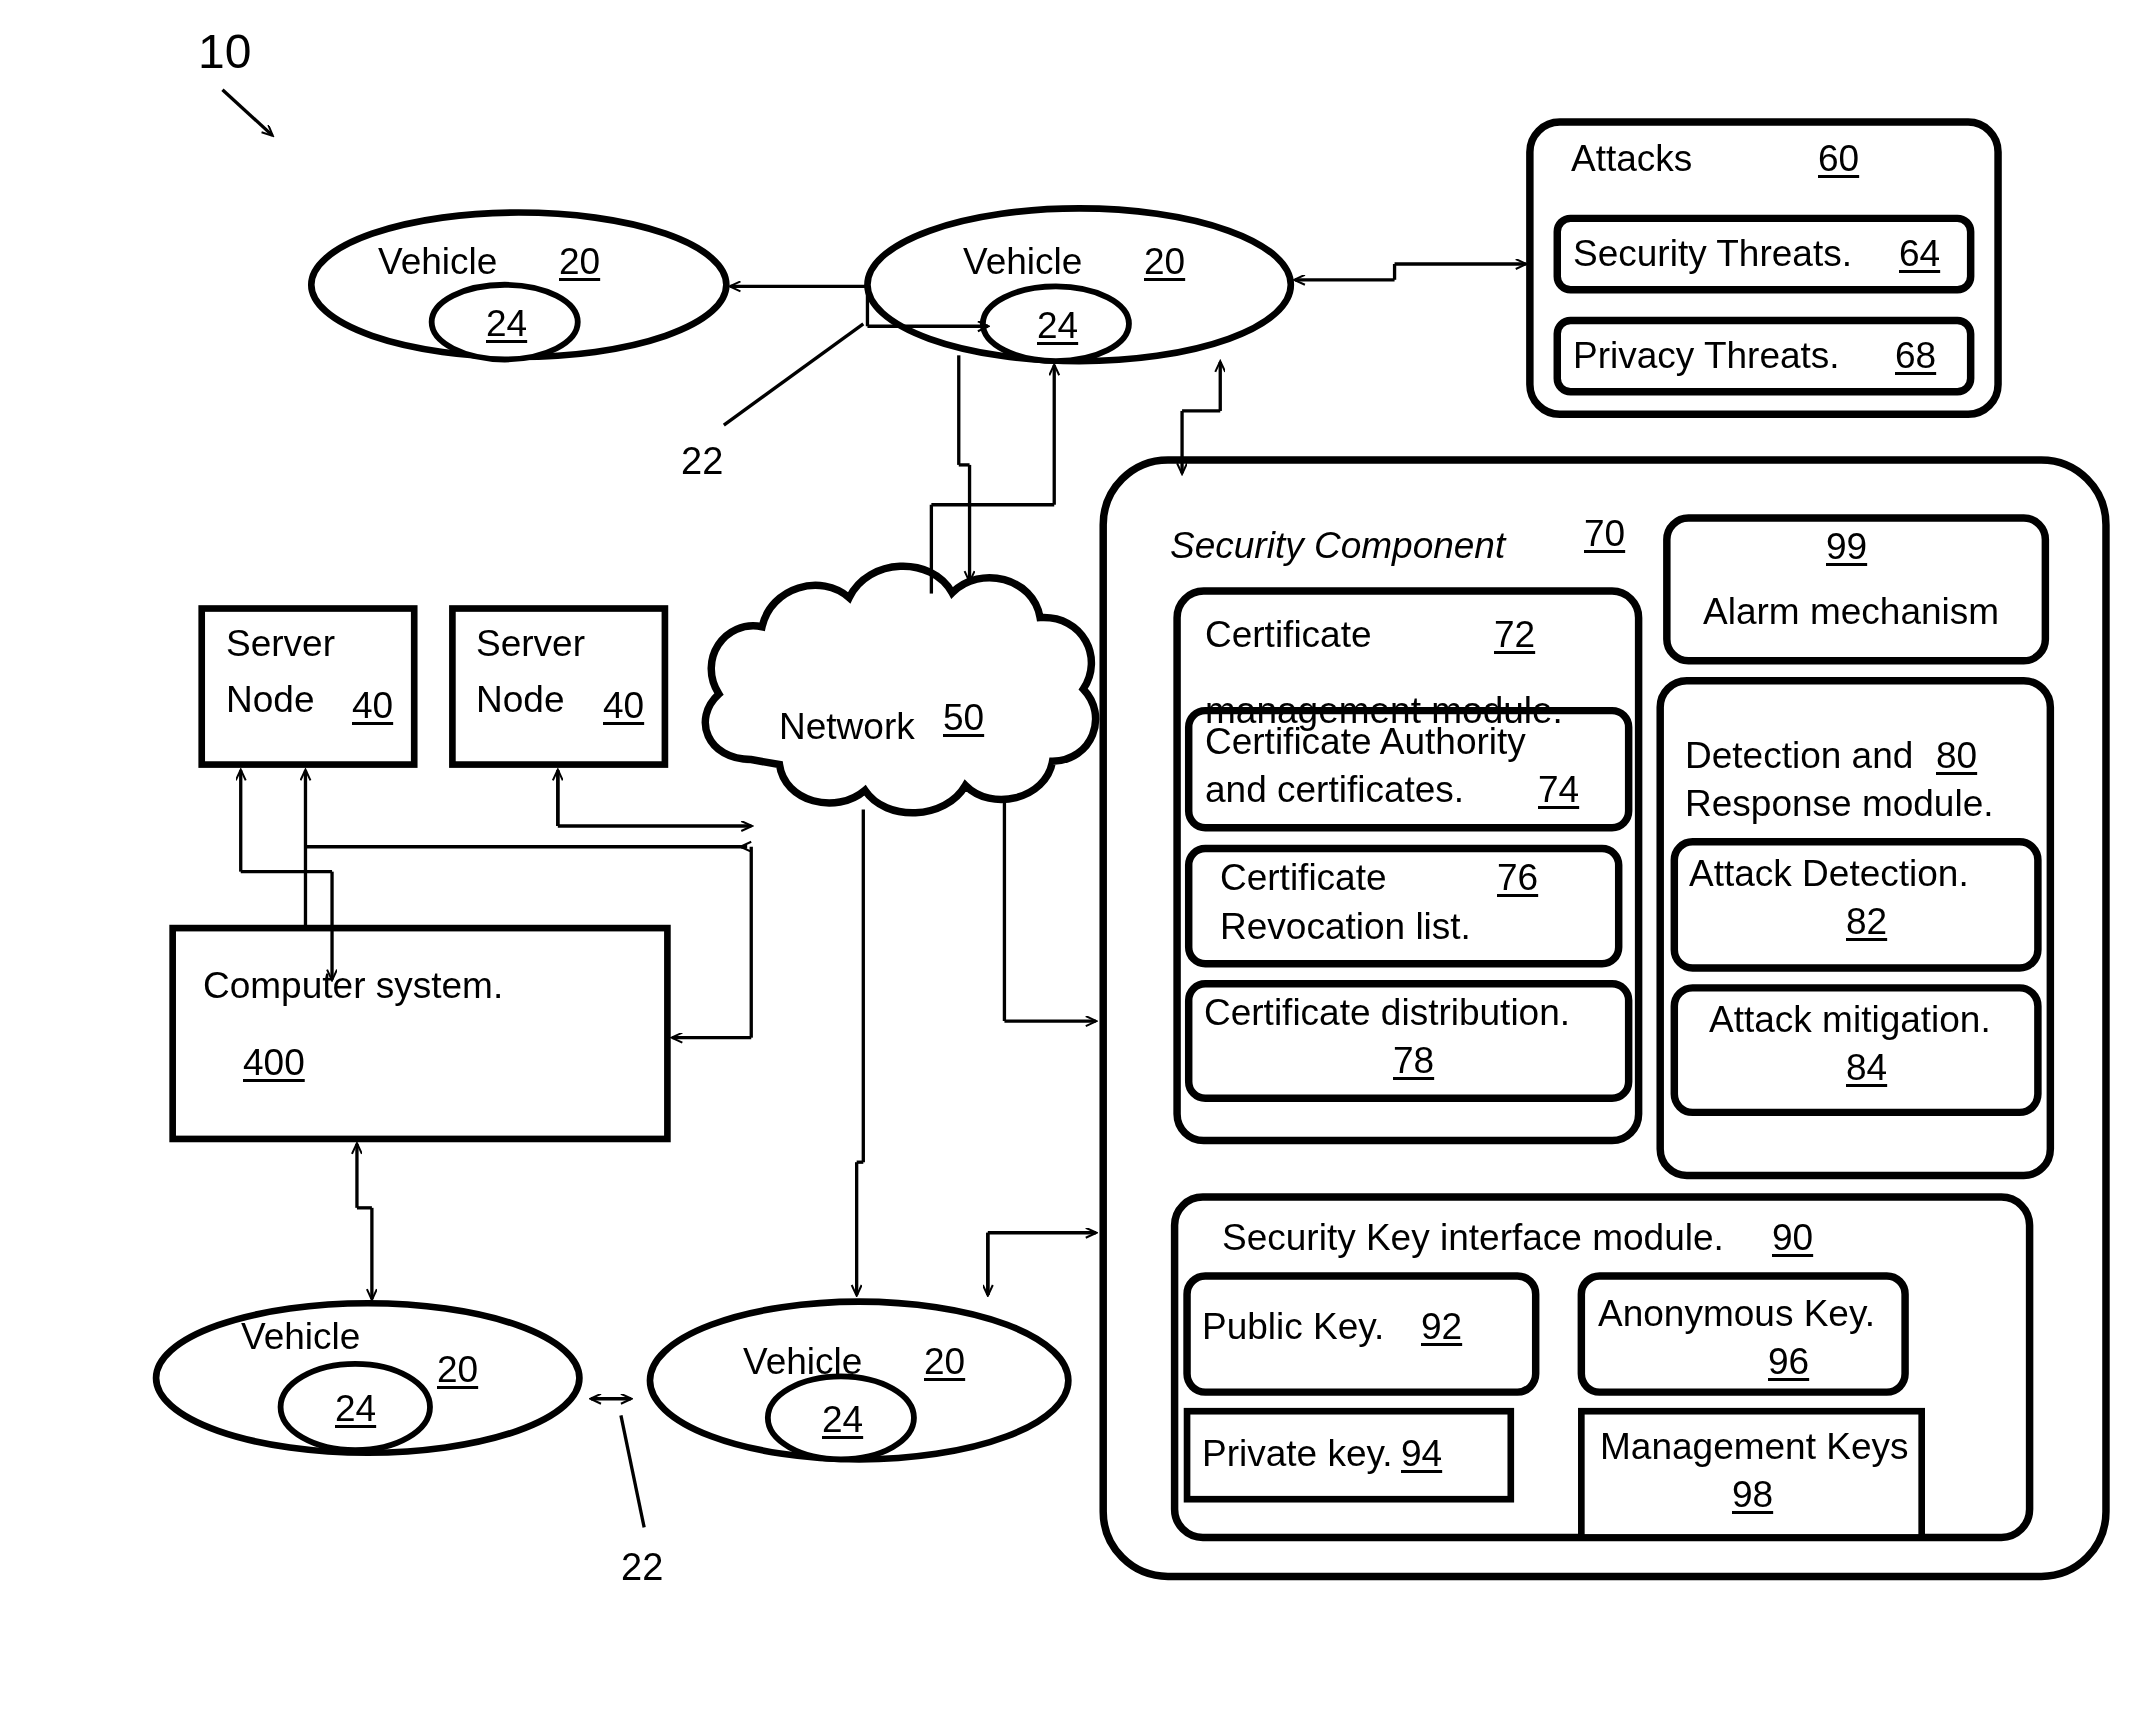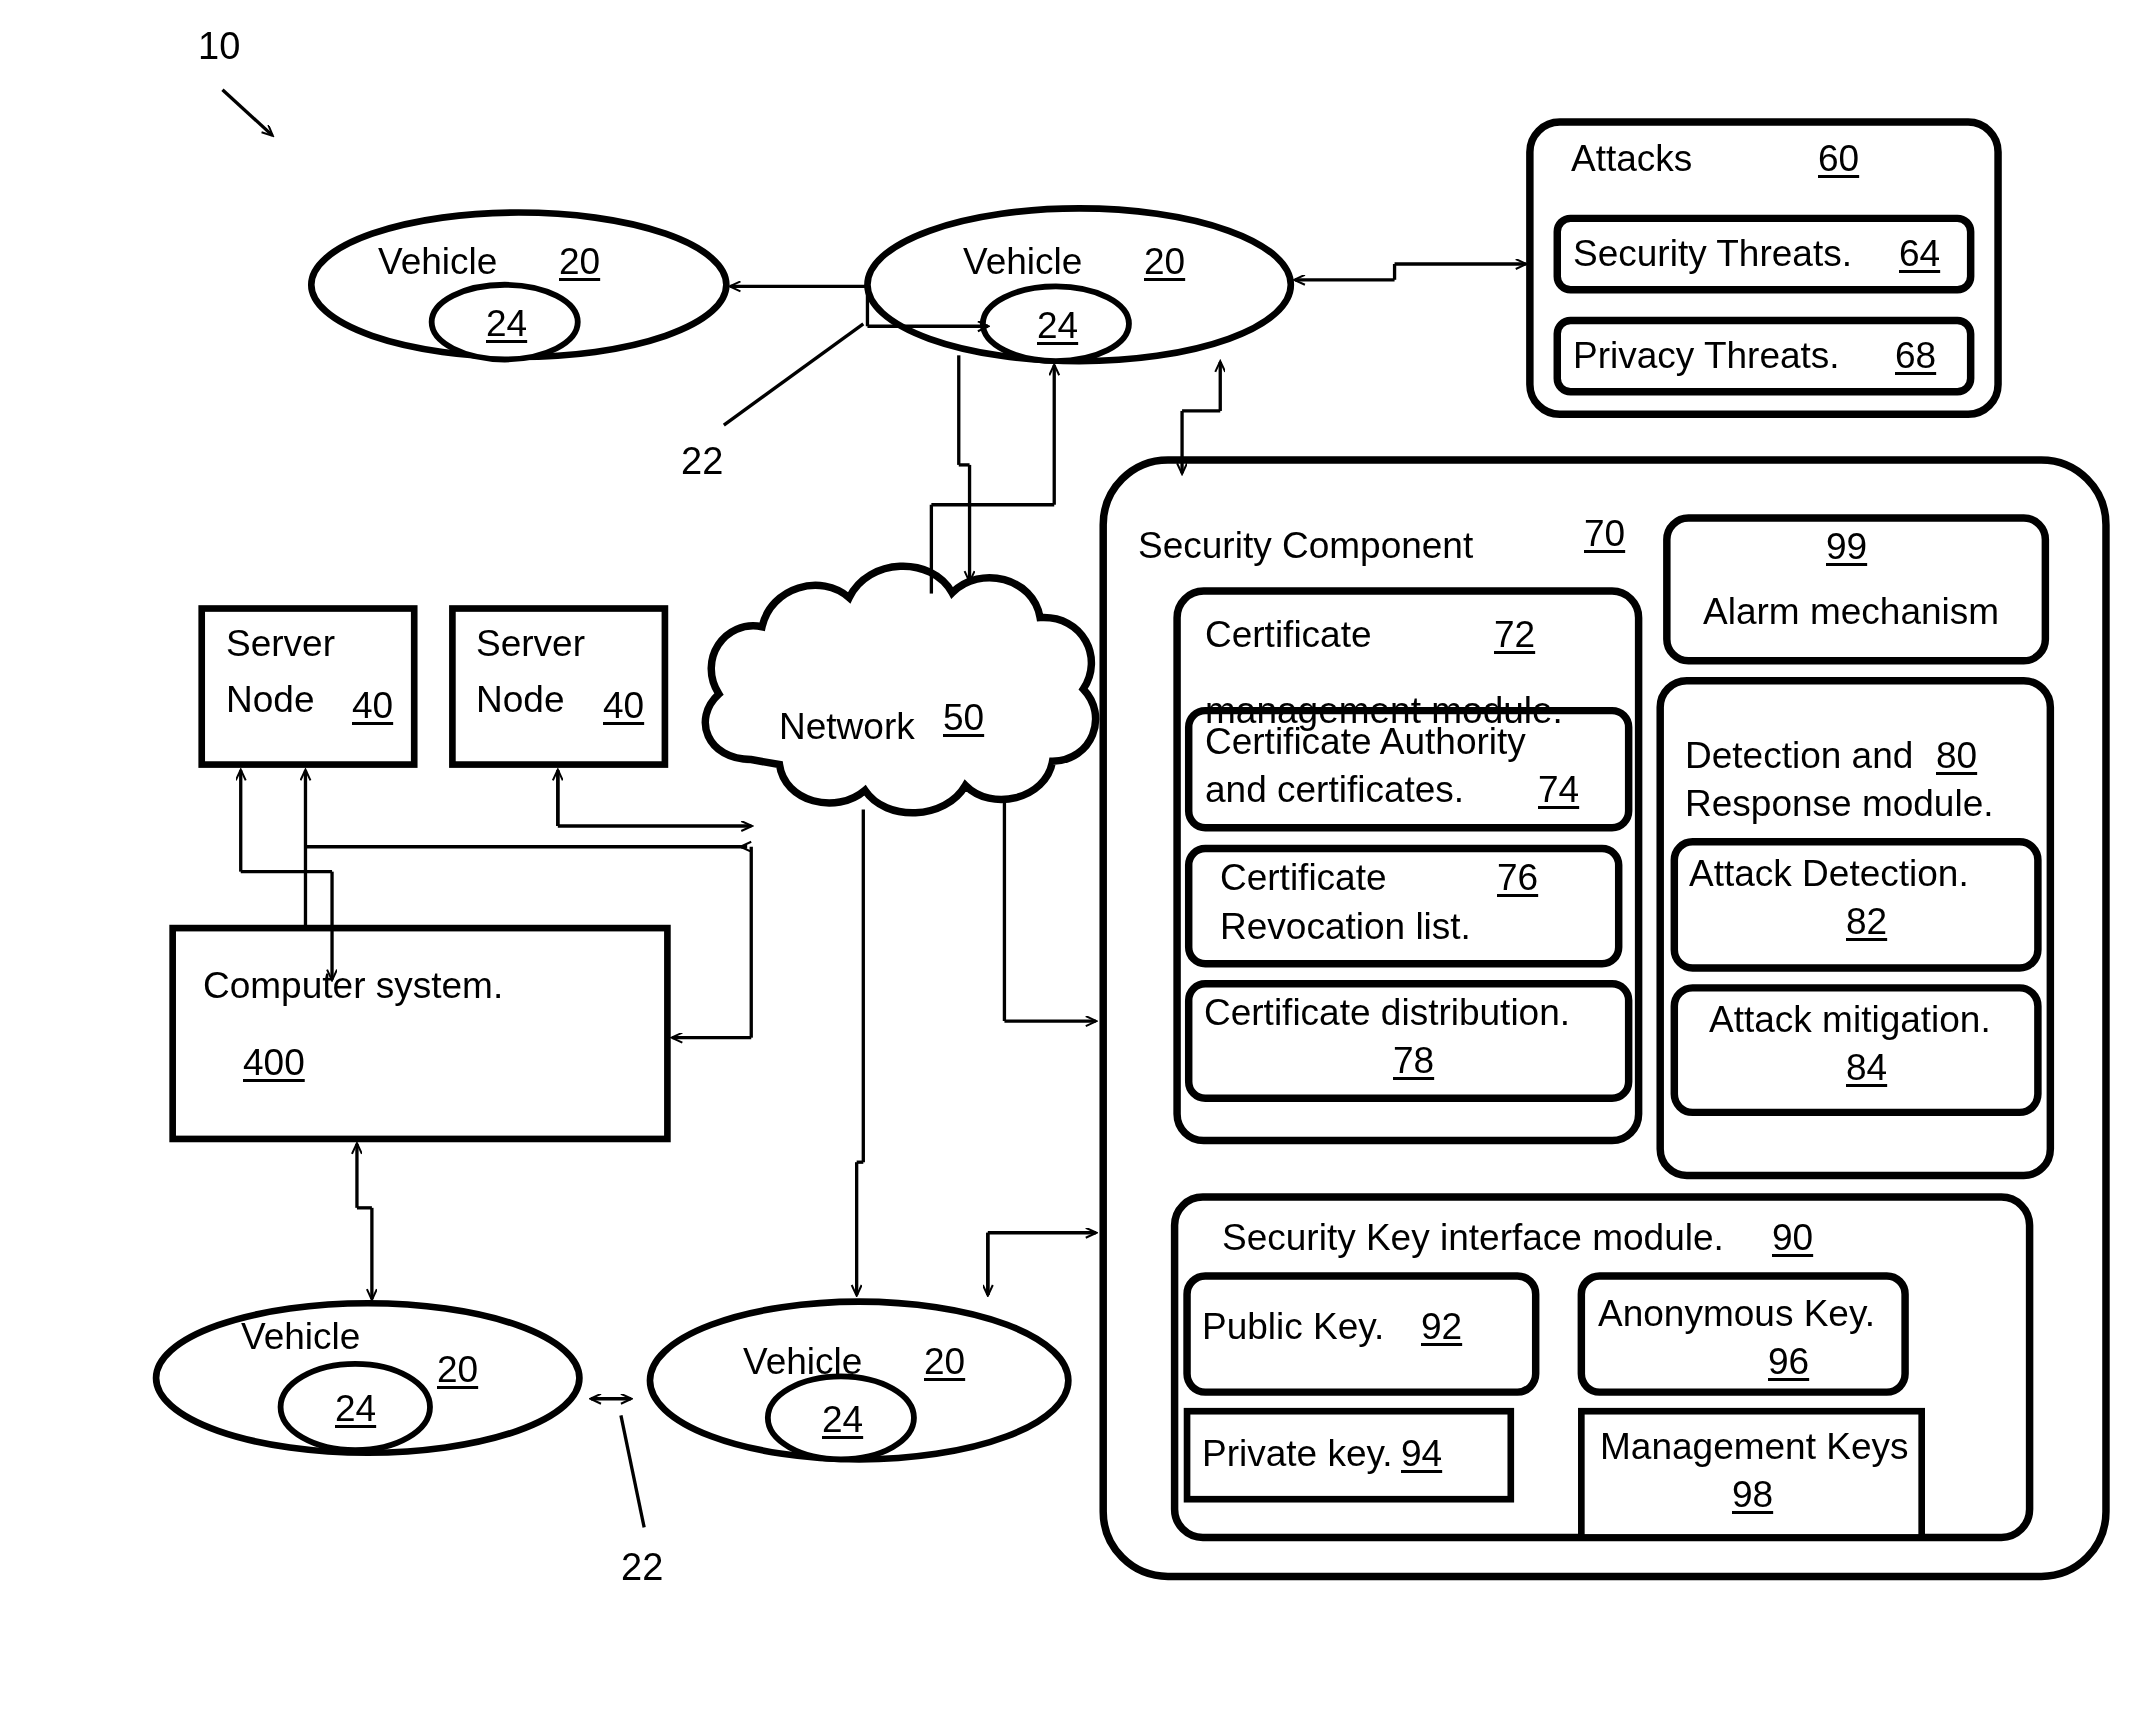--- a/index.html
+++ b/index.html
@@ -22,21 +22,21 @@
     height:1735px;
   }
   .lbl{
     position:absolute;
     white-space:nowrap;
     line-height:1.12;
   }
   .u{ text-decoration:underline; text-underline-offset:4.2px;text-align:right; }
 
   
-  .ref10{ font-size:38px; left:198px; top:25px; }
+  .ref10{ font-size:48px; left:198px; top:25px; }
   .ref22a{ font-size:38px; left:681px; top:440px; }
   .ref22b{ font-size:38px; left:621px; top:1546px; }
 
   
   .veh-name{ font-size:37px; }
   .veh-num{ font-size:37px; }
   .veh-inner{ font-size:37px; }
 
   
   .boxtxt{ font-size:37px; }
@@ -268,21 +268,21 @@
 
   <div class="lbl boxtxt" style="left:1571px;top:138px;">Attacks</div>
   <div class="lbl boxtxt u" style="left:1818px;top:138px;">60</div>
 
   <div class="lbl boxtxt" style="left:1573px;top:233px;">Security Threats.</div>
   <div class="lbl boxtxt u" style="left:1899px;top:233px;">64</div>
 
   <div class="lbl boxtxt" style="left:1573px;top:335px;">Privacy Threats.</div>
   <div class="lbl boxtxt u" style="left:1895px;top:335px;">68</div>
 
-  <div class="lbl boxtxt" style="left:1138px;top:525px;">Security Component</div>
+  <div class="lbl boxtxt" style="left:1170px;top:525px;font-style:italic;">Security Component</div>
   <div class="lbl boxtxt u" style="left:1584px;top:513px;">70</div>
 
   <div class="lbl boxtxt" style="left:1205px;top:614px;">Certificate</div>
   <div class="lbl boxtxt u" style="left:1494px;top:614px;">72</div>
   <div class="lbl boxtxt" style="left:1205px;top:662px;margin-top:28px;">management module.</div>
 
   <div class="lbl boxtxt" style="left:1205px;top:721px;">Certificate Authority</div>
   <div class="lbl boxtxt" style="left:1205px;top:769px;">and certificates.</div>
   <div class="lbl boxtxt u" style="left:1538px;top:769px;">74</div>
 

